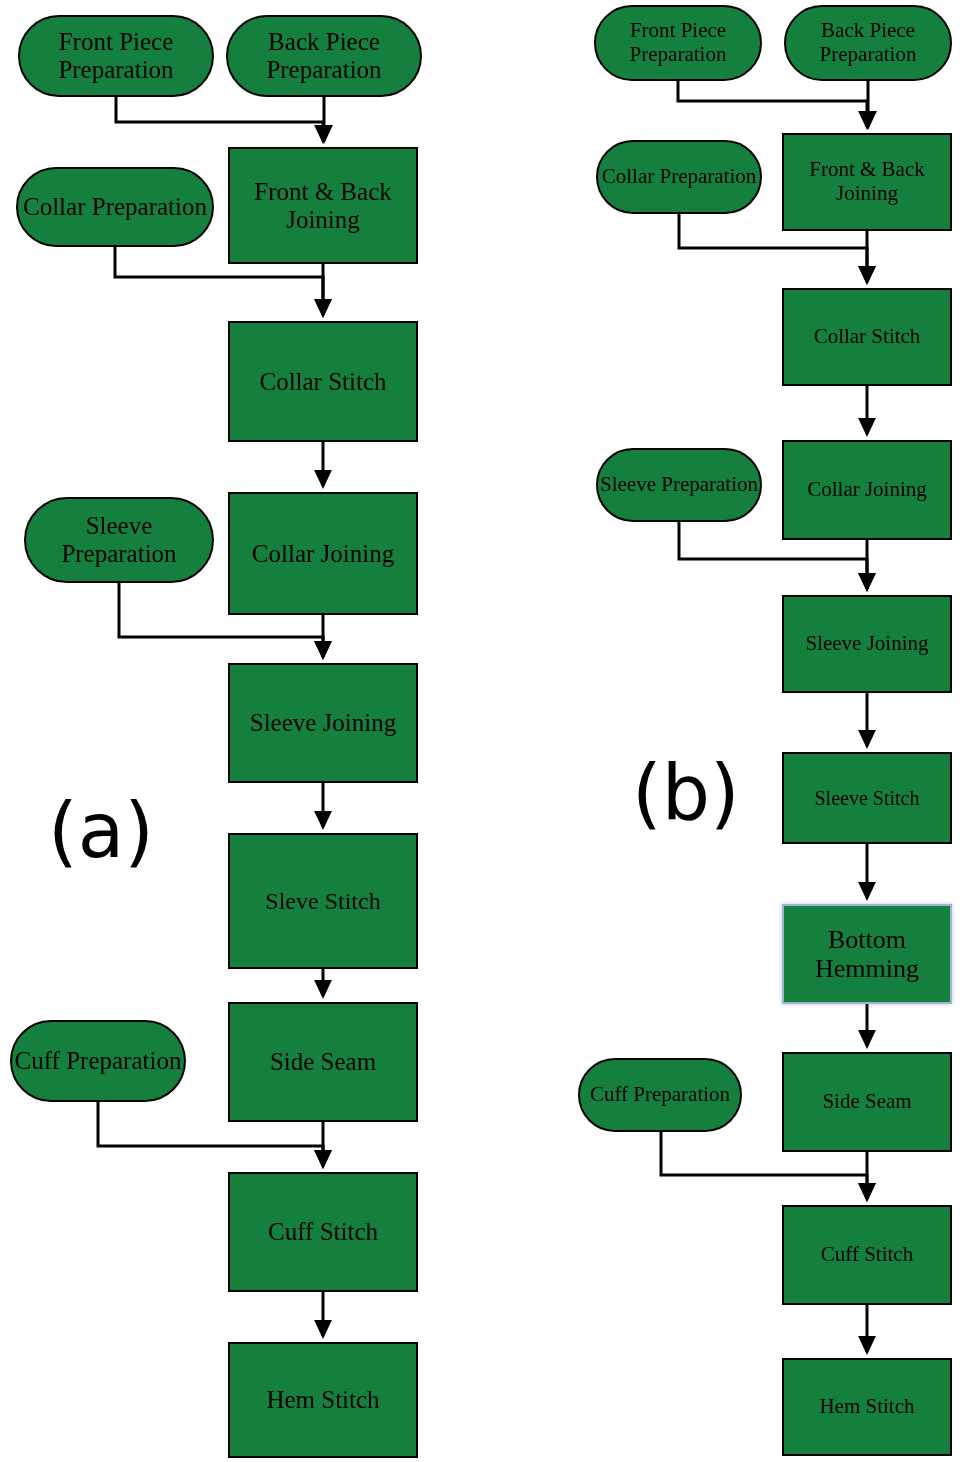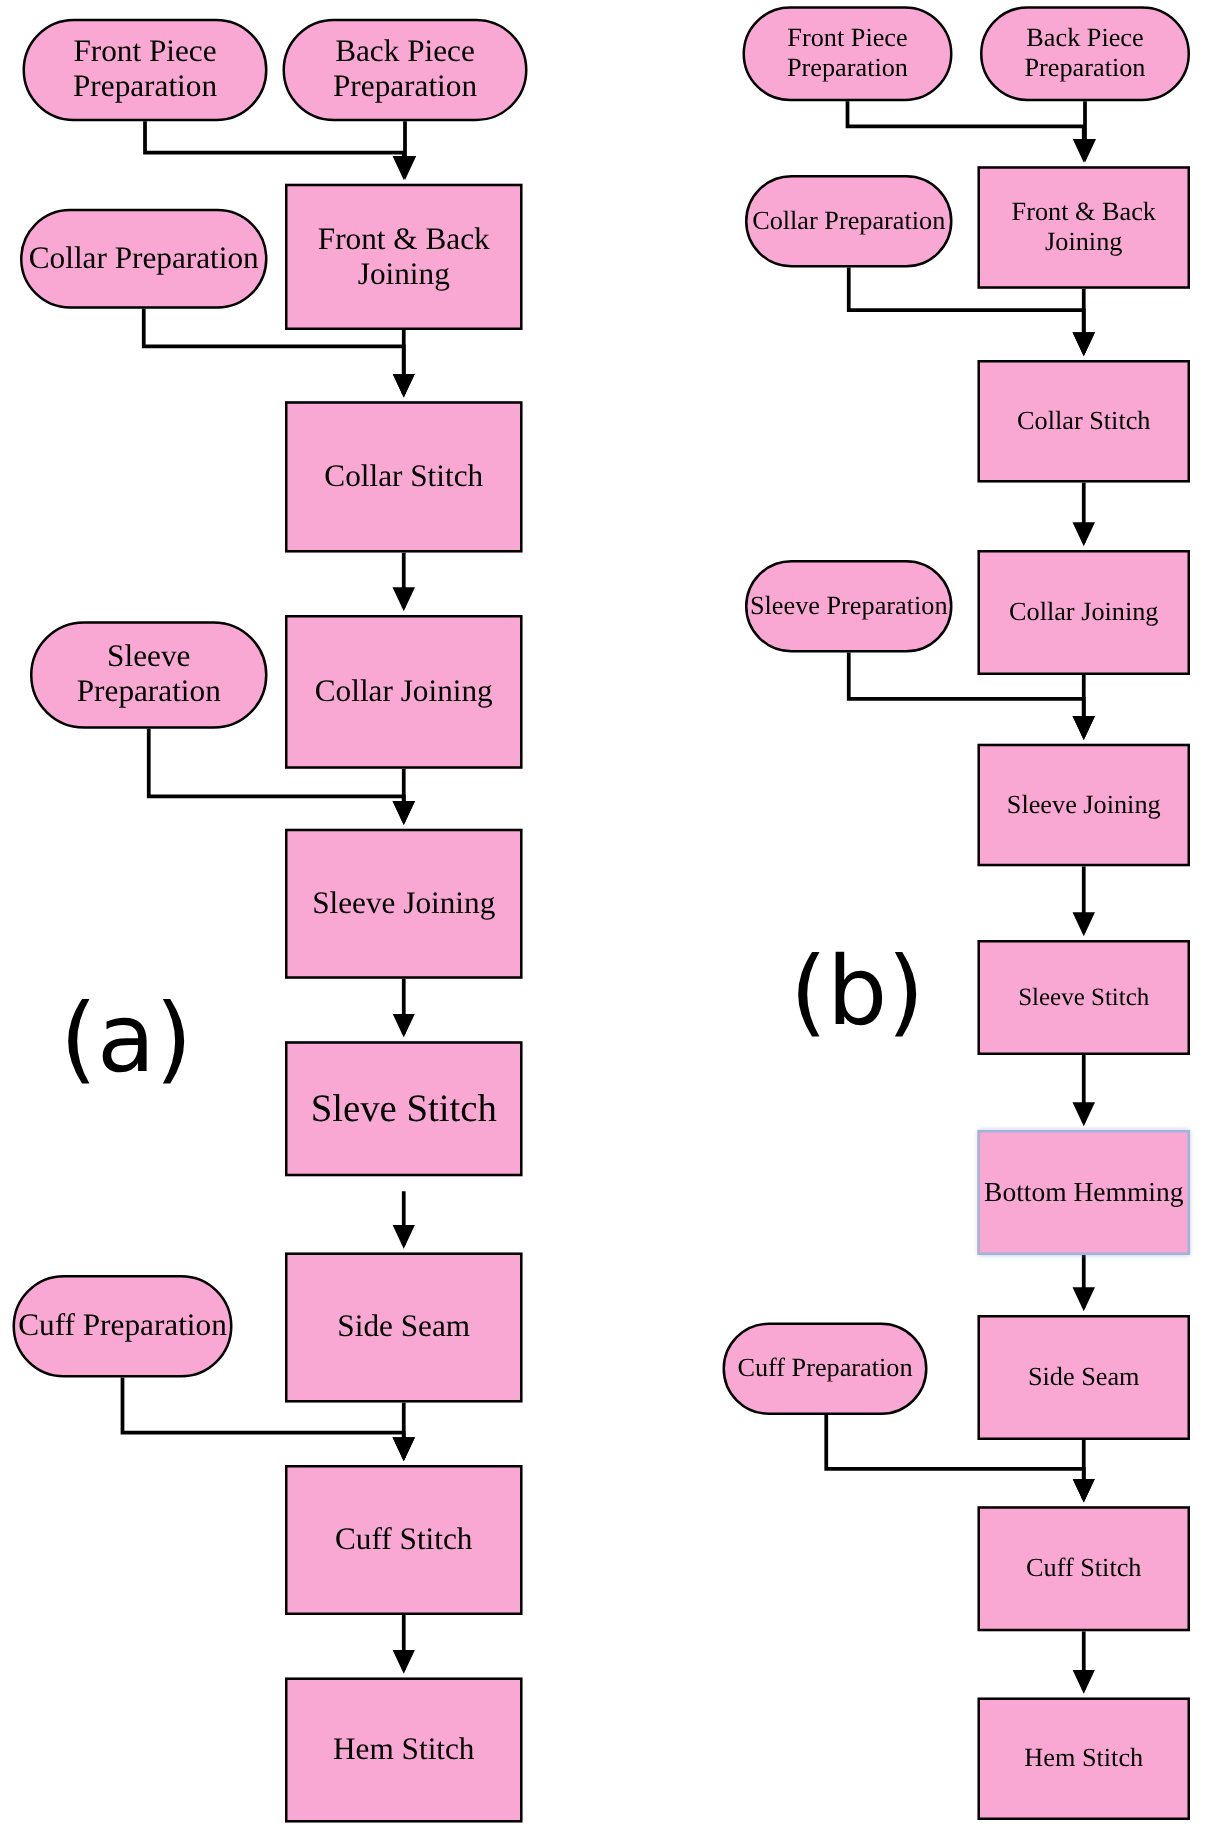--- a/index.html
+++ b/index.html
@@ -18,21 +18,21 @@
   .stage {
     position: absolute;
     left: 0; top: 0;
     width: 964px;
     height: 1462px;
   }
   .node {
     position: absolute;
     box-sizing: border-box;
     border: 2px solid #000000;
-    background: #f9a8d4;
+    background: #15803d;
     display: flex;
     align-items: center;
     justify-content: center;
     text-align: center;
     line-height: 1.12;
     z-index: 3;
   }
   .node.process {
     border-radius: 0;
   }
@@ -117,21 +117,21 @@
       </div>
       <div class="node terminal" style="left: 24px; top: 497px; width: 190px; height: 86px; font-size: 25px;">
         <span>Sleeve Preparation</span>
       </div>
       <div class="node process" style="left: 228px; top: 492px; width: 190px; height: 123px; font-size: 25px;">
         <span>Collar Joining</span>
       </div>
       <div class="node process" style="left: 228px; top: 663px; width: 190px; height: 120px; font-size: 25px;">
         <span>Sleeve Joining</span>
       </div>
-      <div class="node process" style="left: 228px; top: 833px; width: 190px; height: 108px; font-size: 31px;">
+      <div class="node process" style="left: 228px; top: 833px; width: 190px; height: 136px; font-size: 24px;">
         <span>Sleve Stitch</span>
       </div>
       <div class="node terminal" style="left: 10px; top: 1020px; width: 176px; height: 82px; font-size: 25px;">
         <span>Cuff Preparation</span>
       </div>
       <div class="node process" style="left: 228px; top: 1002px; width: 190px; height: 120px; font-size: 25px;">
         <span>Side Seam</span>
       </div>
       <div class="node process" style="left: 228px; top: 1172px; width: 190px; height: 120px; font-size: 25px;">
         <span>Cuff Stitch</span>
@@ -160,21 +160,21 @@
       </div>
       <div class="node process" style="left: 782px; top: 440px; width: 170px; height: 100px; font-size: 21px;">
         <span>Collar Joining</span>
       </div>
       <div class="node process" style="left: 782px; top: 595px; width: 170px; height: 98px; font-size: 21px;">
         <span>Sleeve Joining</span>
       </div>
       <div class="node process" style="left: 782px; top: 752px; width: 170px; height: 92px; font-size: 20px;">
         <span>Sleeve Stitch</span>
       </div>
-      <div class="node process highlight" style="left: 782px; top: 904px; width: 170px; height: 100px; font-size: 22px;">
+      <div class="node process highlight" style="left: 782px; top: 904px; width: 170px; height: 100px; font-size: 26px;">
         <span>Bottom Hemming</span>
       </div>
       <div class="node terminal" style="left: 578px; top: 1058px; width: 164px; height: 74px; font-size: 21px;">
         <span>Cuff Preparation</span>
       </div>
       <div class="node process" style="left: 782px; top: 1052px; width: 170px; height: 100px; font-size: 21px;">
         <span>Side Seam</span>
       </div>
       <div class="node process" style="left: 782px; top: 1205px; width: 170px; height: 100px; font-size: 21px;">
         <span>Cuff Stitch</span>

